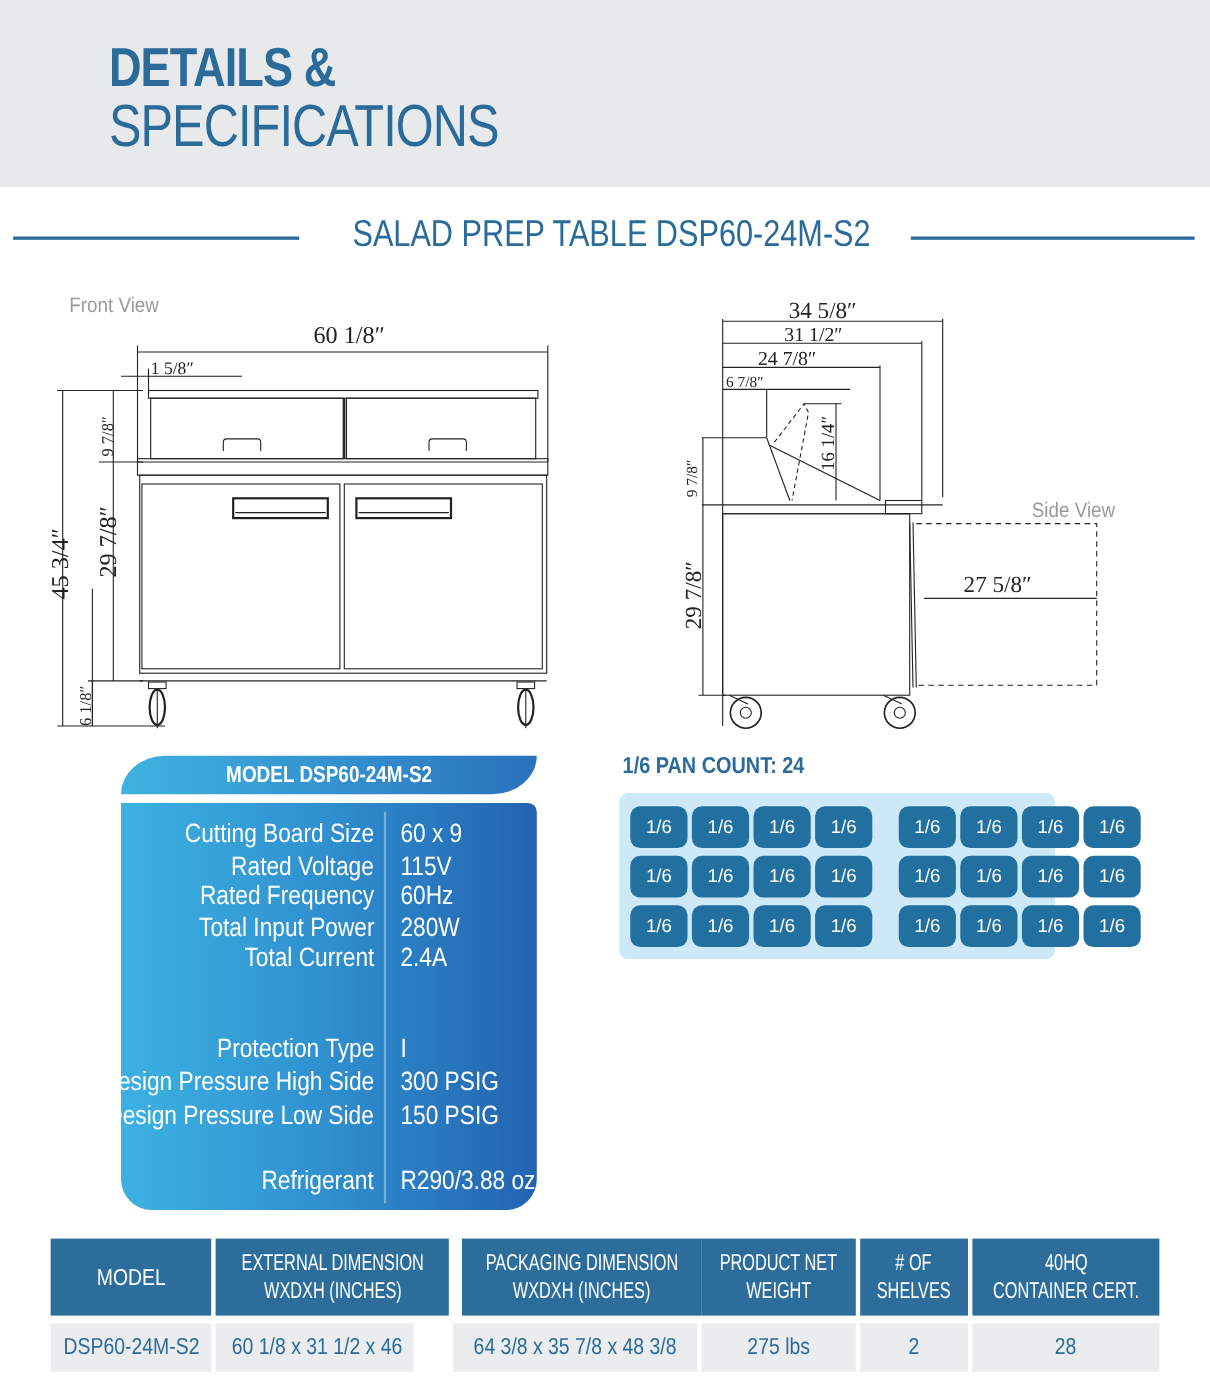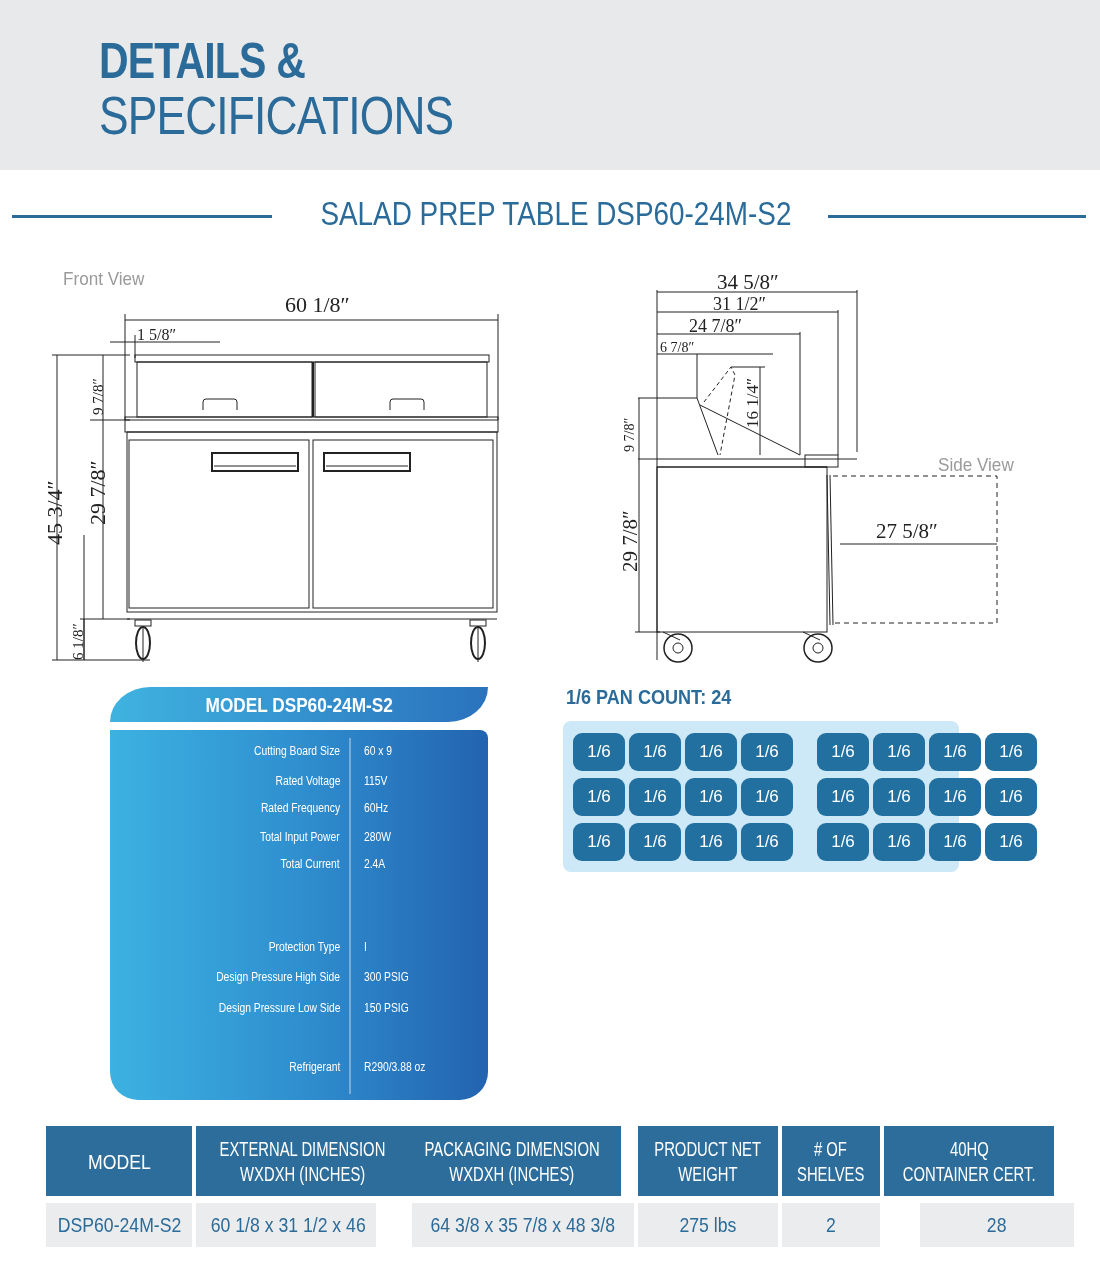--- a/index.html
+++ b/index.html
@@ -10,21 +10,21 @@
   .subtitle-row { position: absolute; top: 194px; left: 0; width: 1100px; height: 44px; }
   .subtitle-row .line { position: absolute; top: 21px; height: 3px; background: #2b6b99; }
   .subtitle-row .txt { position: absolute; left: 270px; width: 560px; top: 0; text-align: center; font-size: 34px; color: #2b6b99; transform: scaleX(0.82); white-space: nowrap; }
   .view-label { position: absolute; font-size: 19px; color: #9a9a9a; transform: scaleX(0.9); transform-origin: left; }
   svg.drawing { position: absolute; }
   .dim { font-family: "Liberation Serif", serif; fill: #222; }
   .spec-header { position: absolute; left: 110px; top: 687px; width: 378px; height: 35px; background: linear-gradient(90deg, #3fb3e0, #2a72bd); border-top-left-radius: 40px 35px; border-bottom-right-radius: 40px 35px; color: #fff; font-weight: bold; font-size: 21px; text-align: center; line-height: 35px; }
   .spec-header span { display: inline-block; transform: scaleX(0.82); }
   .spec-panel { position: absolute; left: 110px; top: 730px; width: 378px; height: 370px; background: linear-gradient(90deg, #3cb2e1 0%, #2f8fcf 50%, #2363b0 100%); border-bottom-left-radius: 28px; border-bottom-right-radius: 28px; border-top-right-radius: 8px; }
   .spec-divider { position: absolute; left: 239px; top: 8px; width: 2px; height: 356px; background: rgba(255,255,255,0.35); }
-  .spec-row { position: absolute; left: 0; width: 378px; height: 28px; color: #fff; font-size: 12px; }
+  .spec-row { position: absolute; left: 0; width: 378px; height: 28px; color: #fff; font-size: 24px; }
   .spec-row .k { position: absolute; right: 148px; white-space: nowrap; transform: scaleX(0.86); transform-origin: right; }
   .spec-row .v { position: absolute; left: 254px; white-space: nowrap; transform: scaleX(0.86); transform-origin: left; }
   .pan-title { position: absolute; left: 566px; top: 685px; font-size: 21px; font-weight: bold; color: #2b6b99; transform: scaleX(0.86); transform-origin: left; white-space: nowrap; }
   .pan-box { position: absolute; left: 563px; top: 721px; width: 396px; height: 151px; background: #cde8f7; border-radius: 8px; }
   .pan { position: absolute; width: 52px; height: 38px; background: #22709f; border-radius: 9px; color: #fff; font-size: 17px; text-align: center; line-height: 38px; }
   .tbl { position: absolute; left: 46px; top: 1126px; }
   .th { position: absolute; top: 0; height: 70px; background: #2d6d9b; color: #fff; font-size: 21px; text-align: center; display: flex; align-items: center; justify-content: center; line-height: 25px; }
   .th span, .td span { display: inline-block; transform: scaleX(0.84); white-space: nowrap; }
   .td { position: absolute; top: 77px; height: 44px; background: #ebeced; color: #2b6b99; font-size: 21px; text-align: center; line-height: 44px; }
 </style>
@@ -222,32 +222,32 @@
     <div class="pan" style="left: 422px; top: 102px;">1/6</div>
   </div>
 
 <div class="tbl">
   <div class="th" style="left:0;width:146px">
       <span>MODEL</span>
     </div>
   <div class="th" style="left:150px;width:212px">
       <span><span>EXTERNAL DIMENSION</span><br><span>WXDXH (INCHES)</span></span>
     </div>
-  <div class="th" style="left:357px;width:218px">
+  <div class="th" style="left:374px;width:218px">
       <span><span>PACKAGING DIMENSION</span><br><span>WXDXH (INCHES)</span></span>
     </div>
   <div class="th" style="left:592px;width:140px">
       <span><span>PRODUCT NET</span><br><span>WEIGHT</span></span>
     </div>
   <div class="th" style="left:736px;width:98px">
       <span><span># OF</span><br><span>SHELVES</span></span>
     </div>
   <div class="th" style="left:838px;width:170px">
       <span><span>40HQ</span><br><span>CONTAINER CERT.</span></span>
     </div>
 
   <div class="td" style="left:0;width:146px"><span>DSP60-24M-S2</span></div>
   <div class="td" style="left:150px;width:180px"><span>60 1/8 x 31 1/2 x 46</span></div>
   <div class="td" style="left:366px;width:222px"><span>64 3/8 x 35 7/8 x 48 3/8</span></div>
   <div class="td" style="left:592px;width:140px"><span>275 lbs</span></div>
   <div class="td" style="left:736px;width:98px"><span>2</span></div>
-  <div class="td" style="left:874px;width:154px"><span>28</span></div>
+  <div class="td" style="left:838px;width:170px"><span>28</span></div>
 </div>
 
 </body></html>

